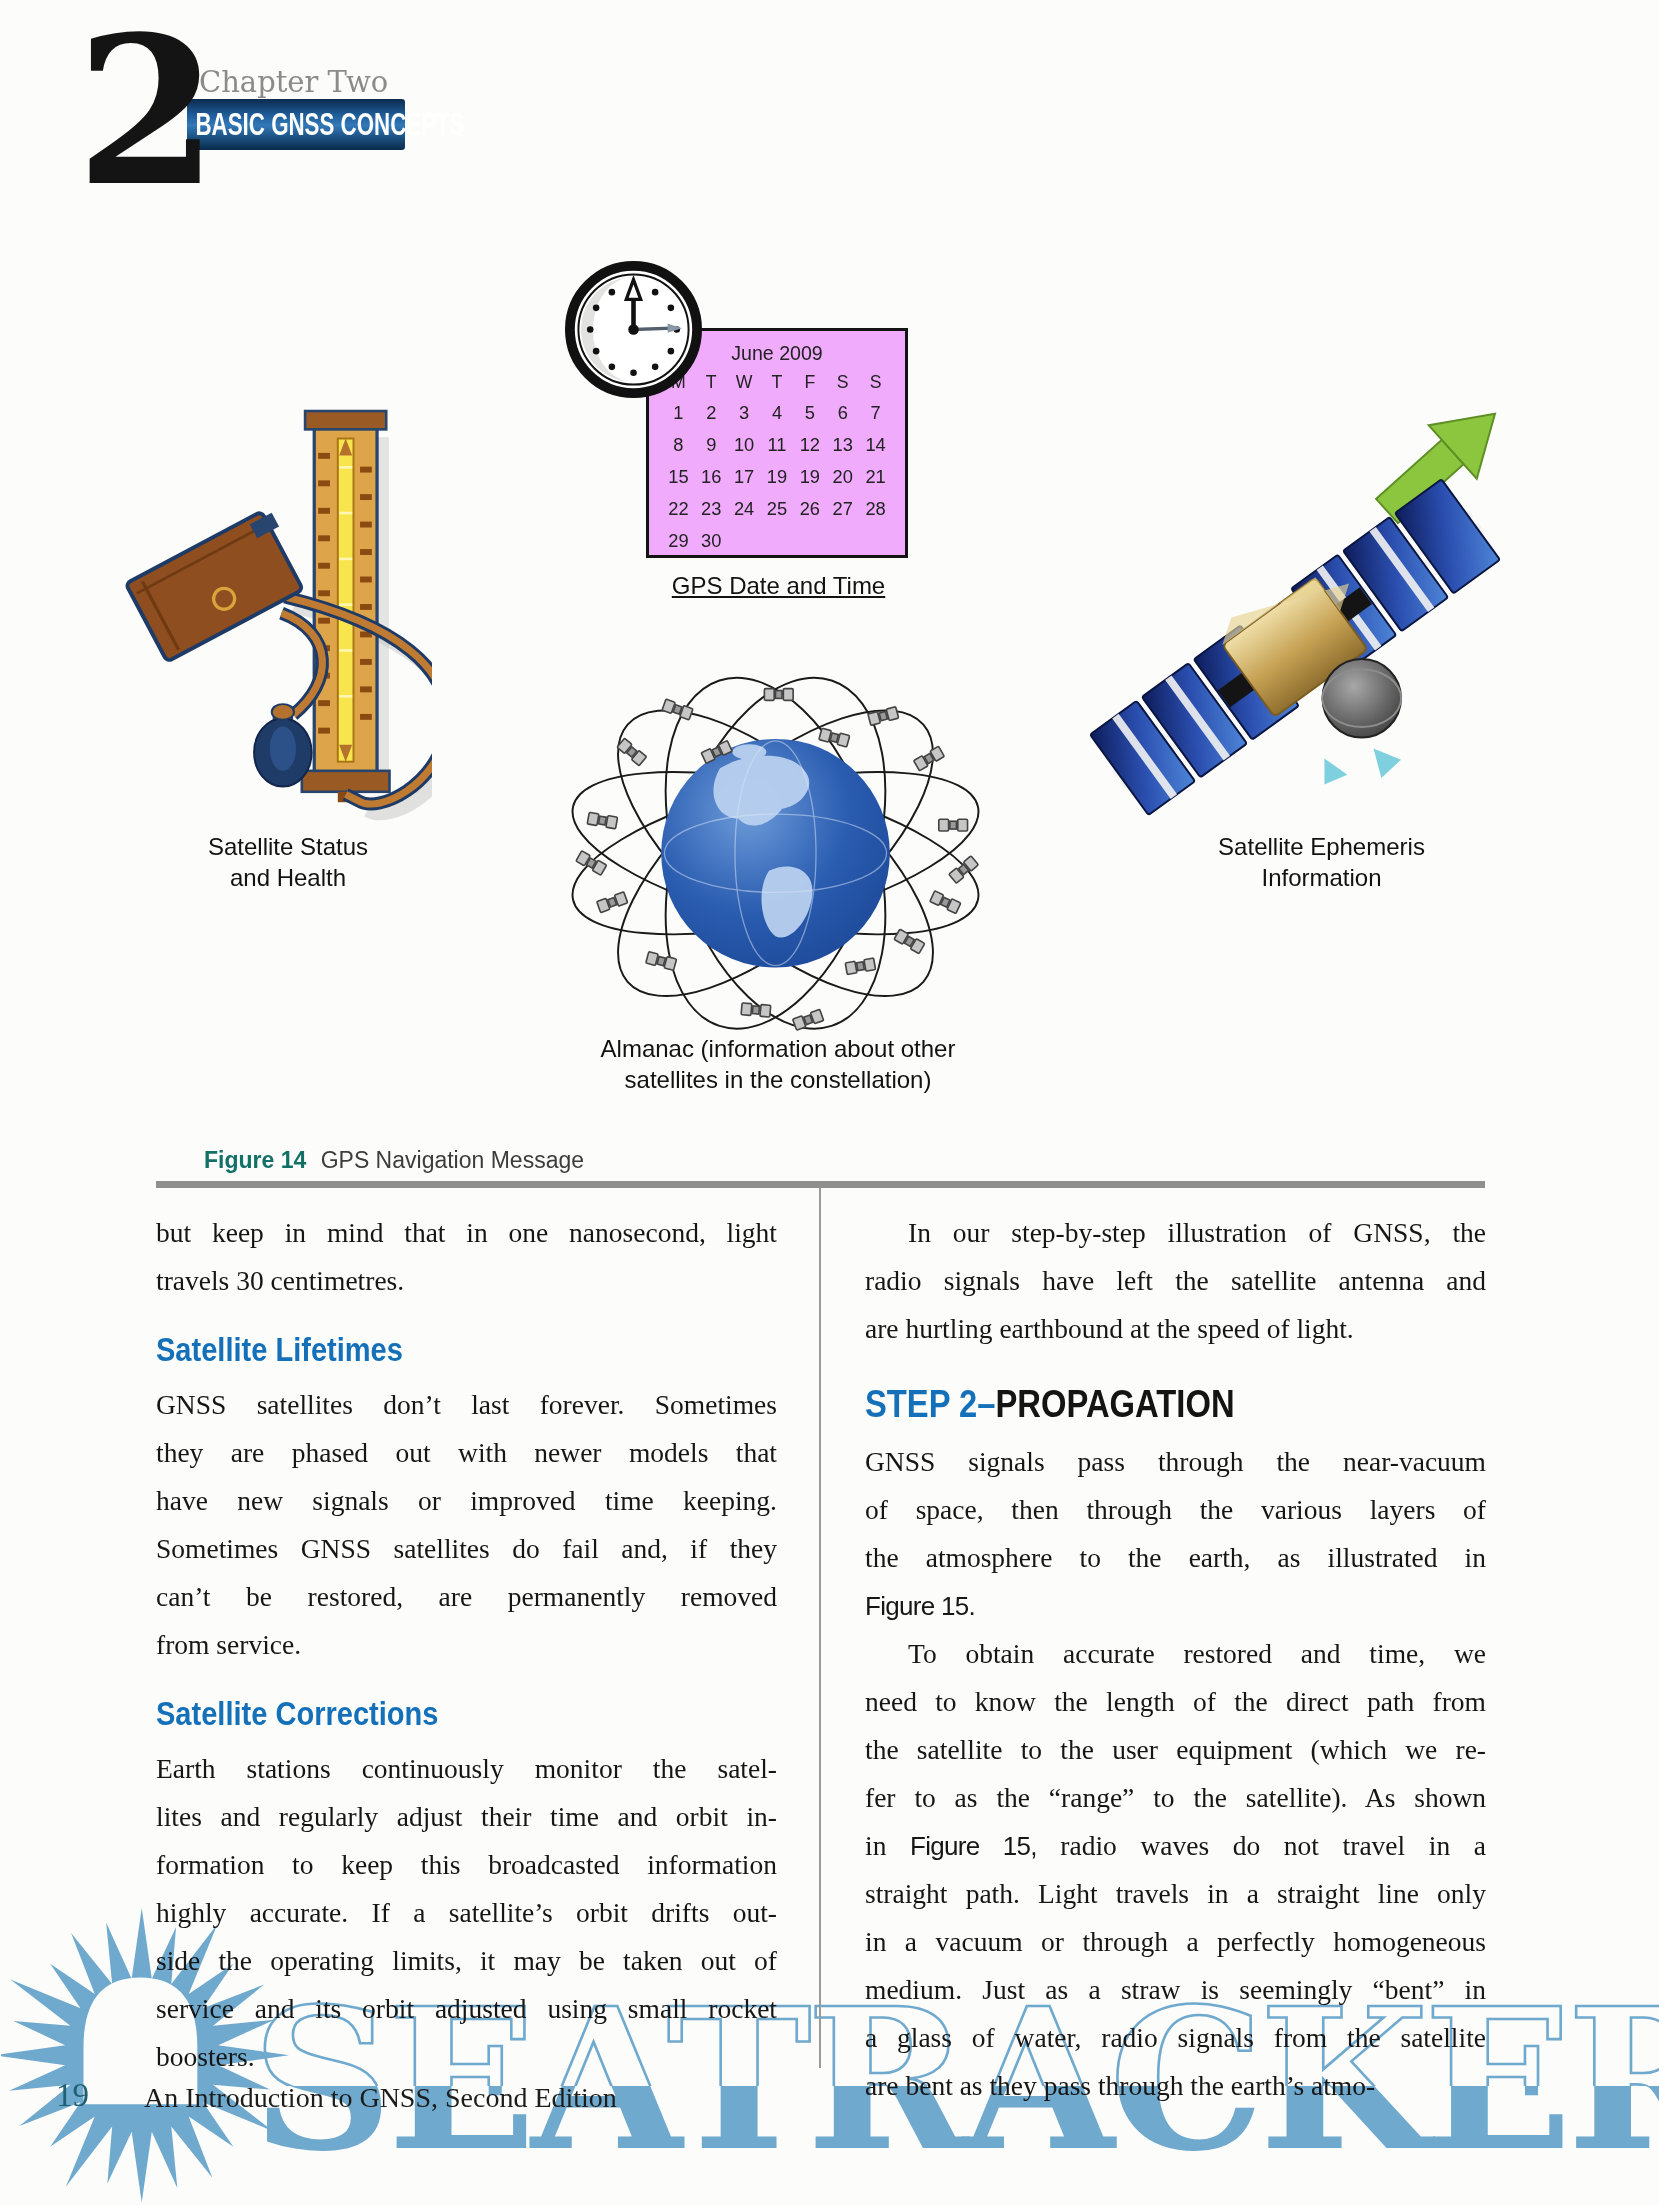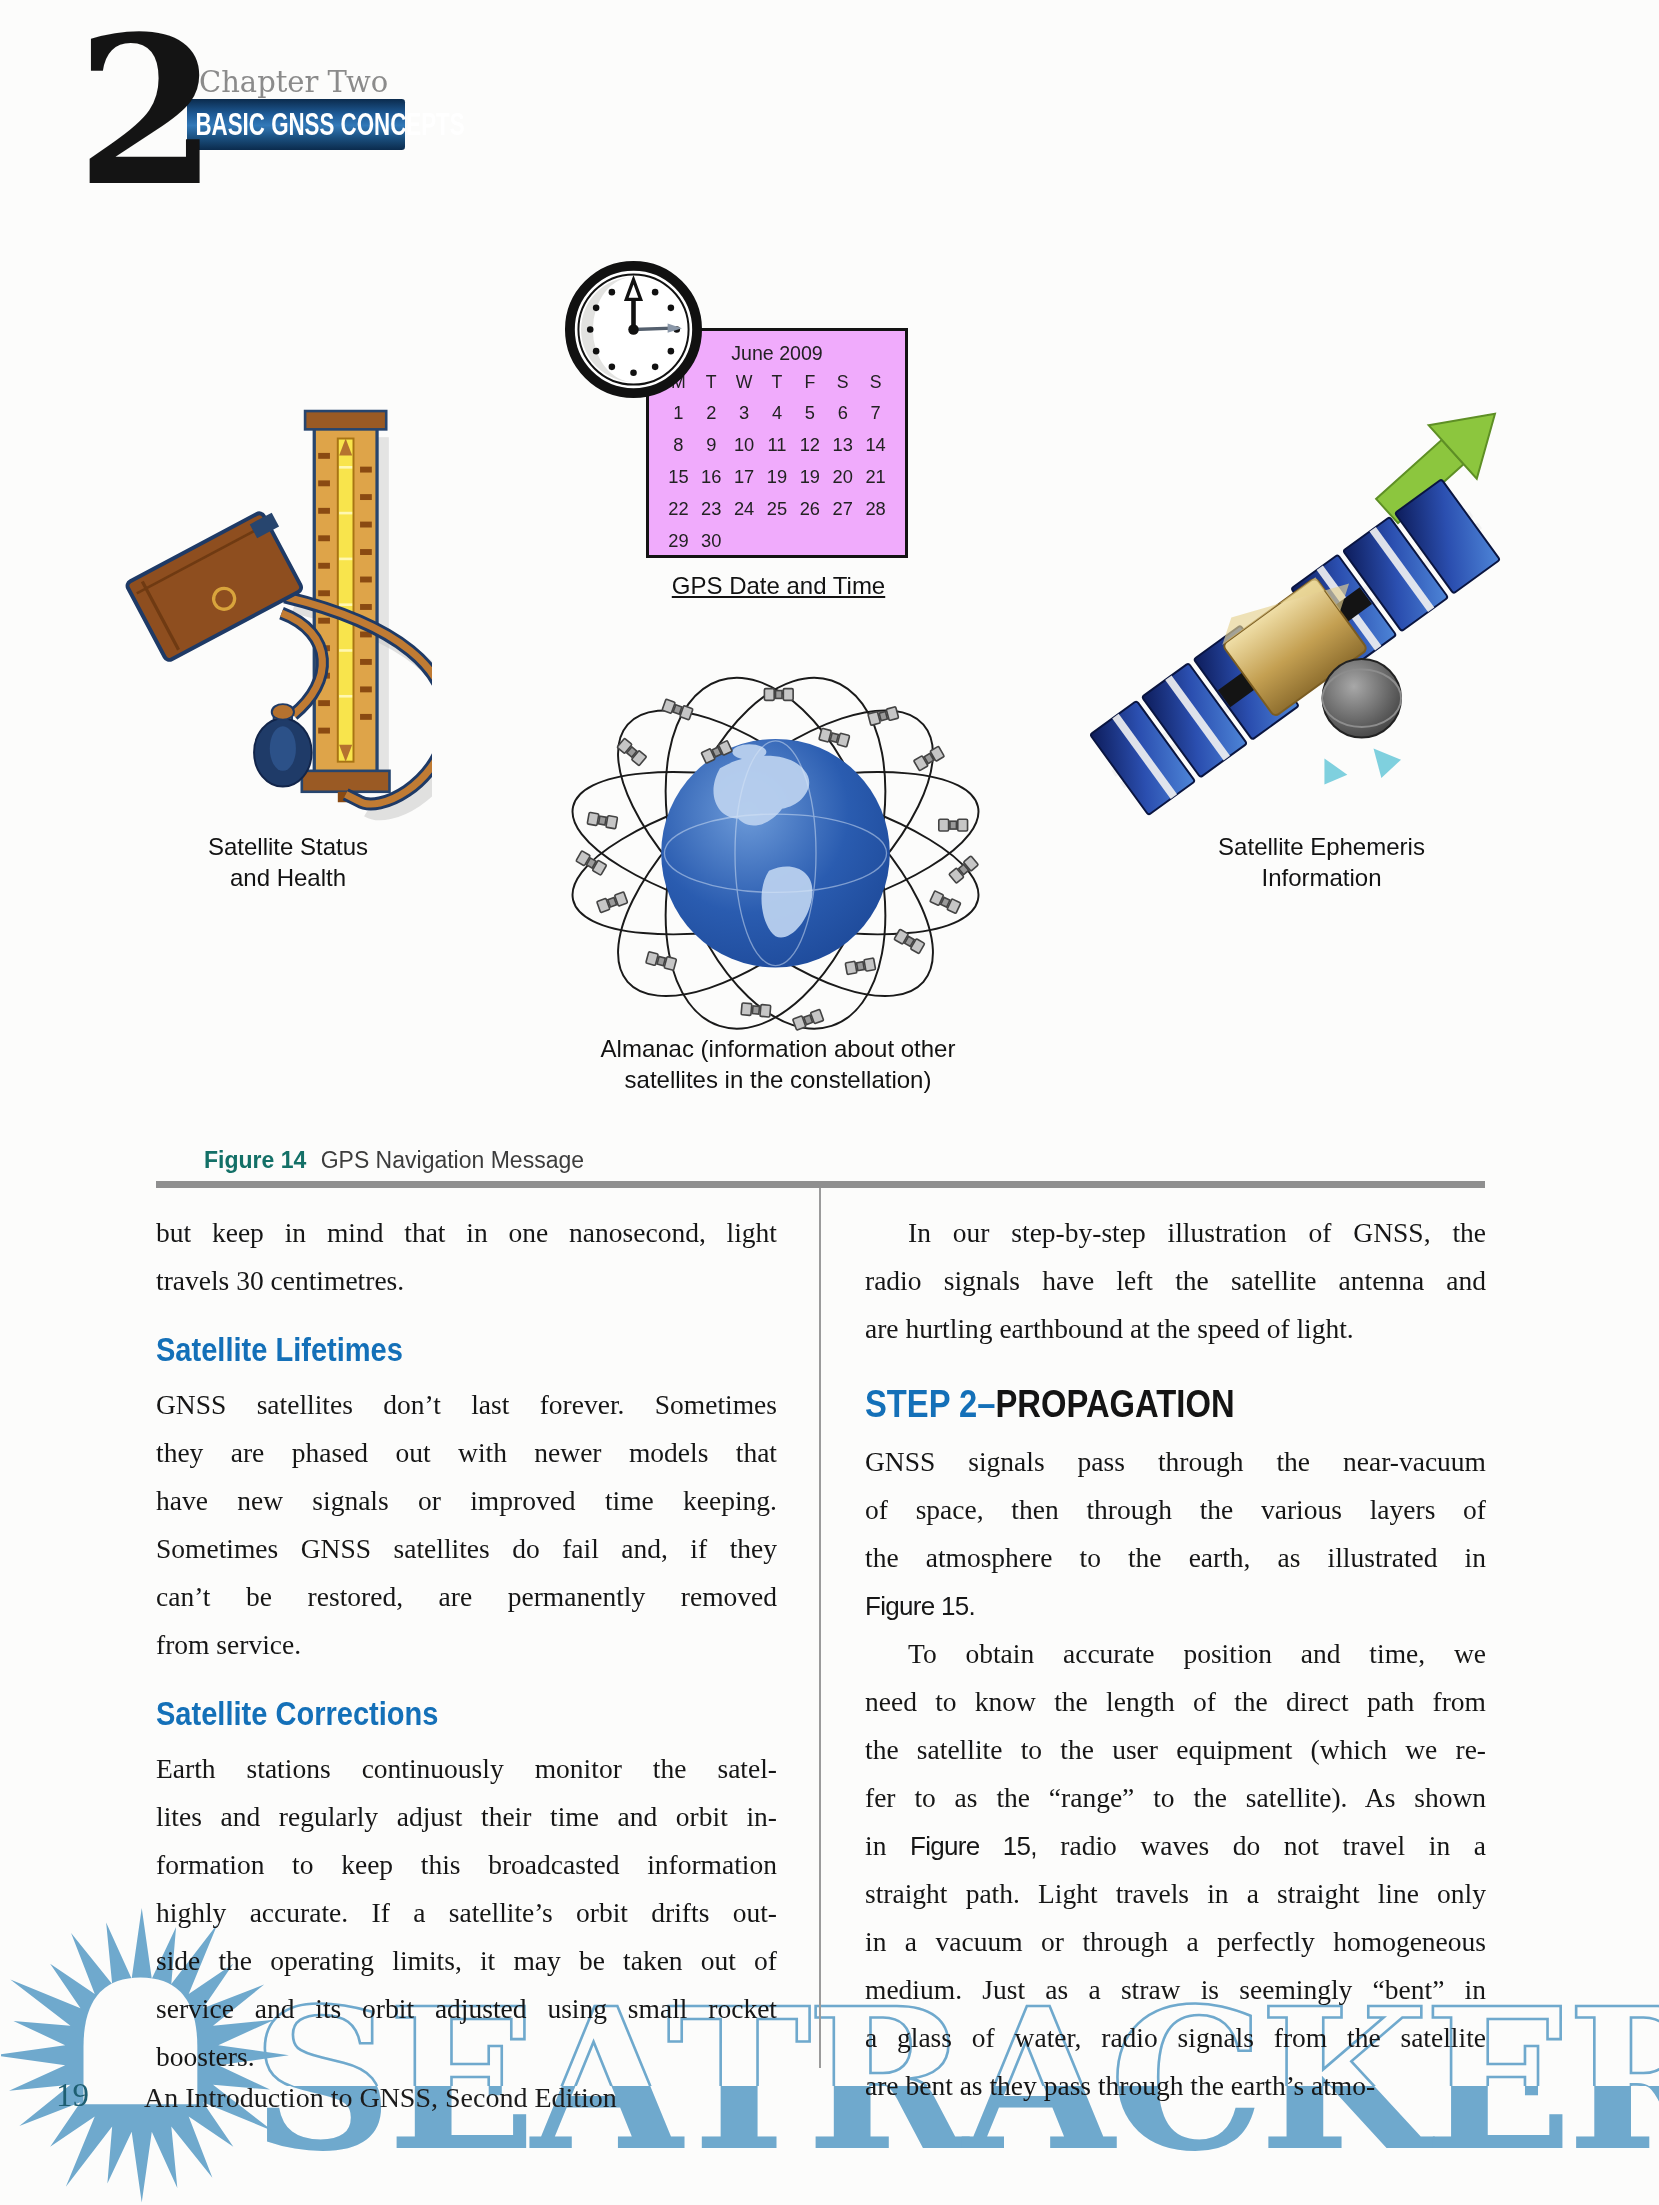--- a/index.html
+++ b/index.html
@@ -366,21 +366,21 @@
     </div>
   <div class="col col-right">
       <div class="line indent">In our step-by-step illustration of GNSS, the</div>
       <div class="line">radio signals have left the satellite antenna and</div>
       <div class="line lastline">are hurtling earthbound at the speed of light.</div>
       <div class="stepheading"><span class="sh-blue">STEP 2–</span><span class="sh-black">PROPAGATION</span></div>
       <div class="line">GNSS signals pass through the near-vacuum</div>
       <div class="line">of space, then through the various layers of</div>
       <div class="line">the atmosphere to the earth, as illustrated in</div>
       <div class="line lastline"><b>Figure 15.</b></div>
-      <div class="line indent">To obtain accurate position and time, we</div>
+      <div class="line indent">To obtain accurate restored and time, we</div>
       <div class="line">need to know the length of the direct path from</div>
       <div class="line">the satellite to the user equipment (which we re-</div>
       <div class="line">fer to as the “range” to the satellite). As shown</div>
       <div class="line">in <b>Figure 15,</b> radio waves do not travel in a</div>
       <div class="line">straight path. Light travels in a straight line only</div>
       <div class="line">in a vacuum or through a perfectly homogeneous</div>
       <div class="line">medium. Just as a straw is seemingly “bent” in</div>
       <div class="line">a glass of water, radio signals from the satellite</div>
       <div class="line lastline">are bent as they pass through the earth’s atmo-</div>
     </div>

